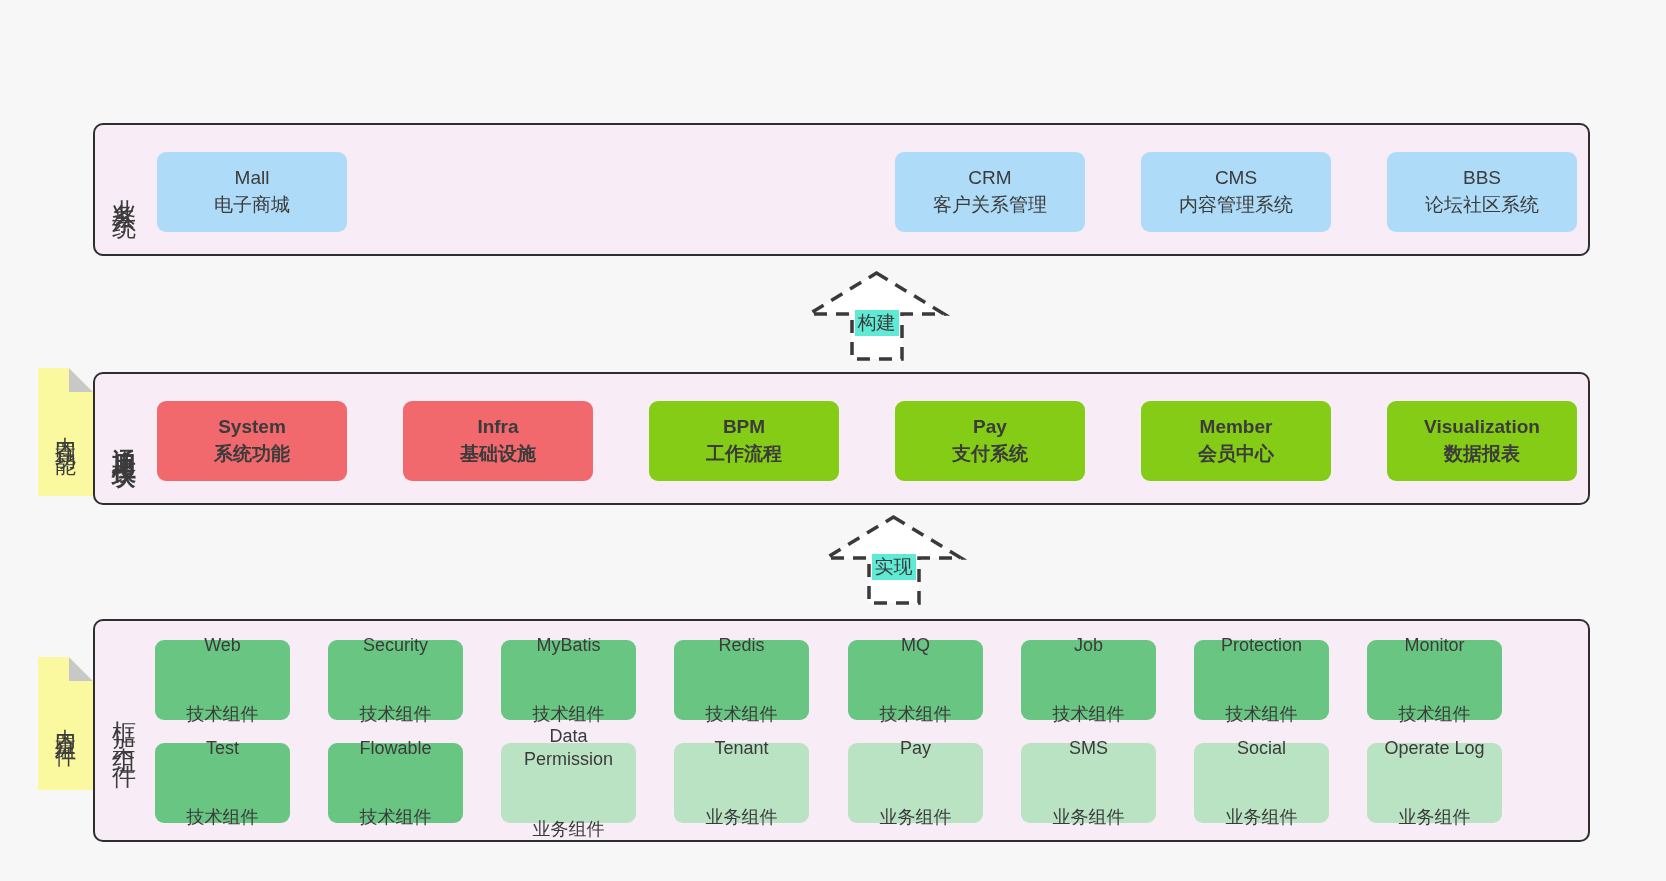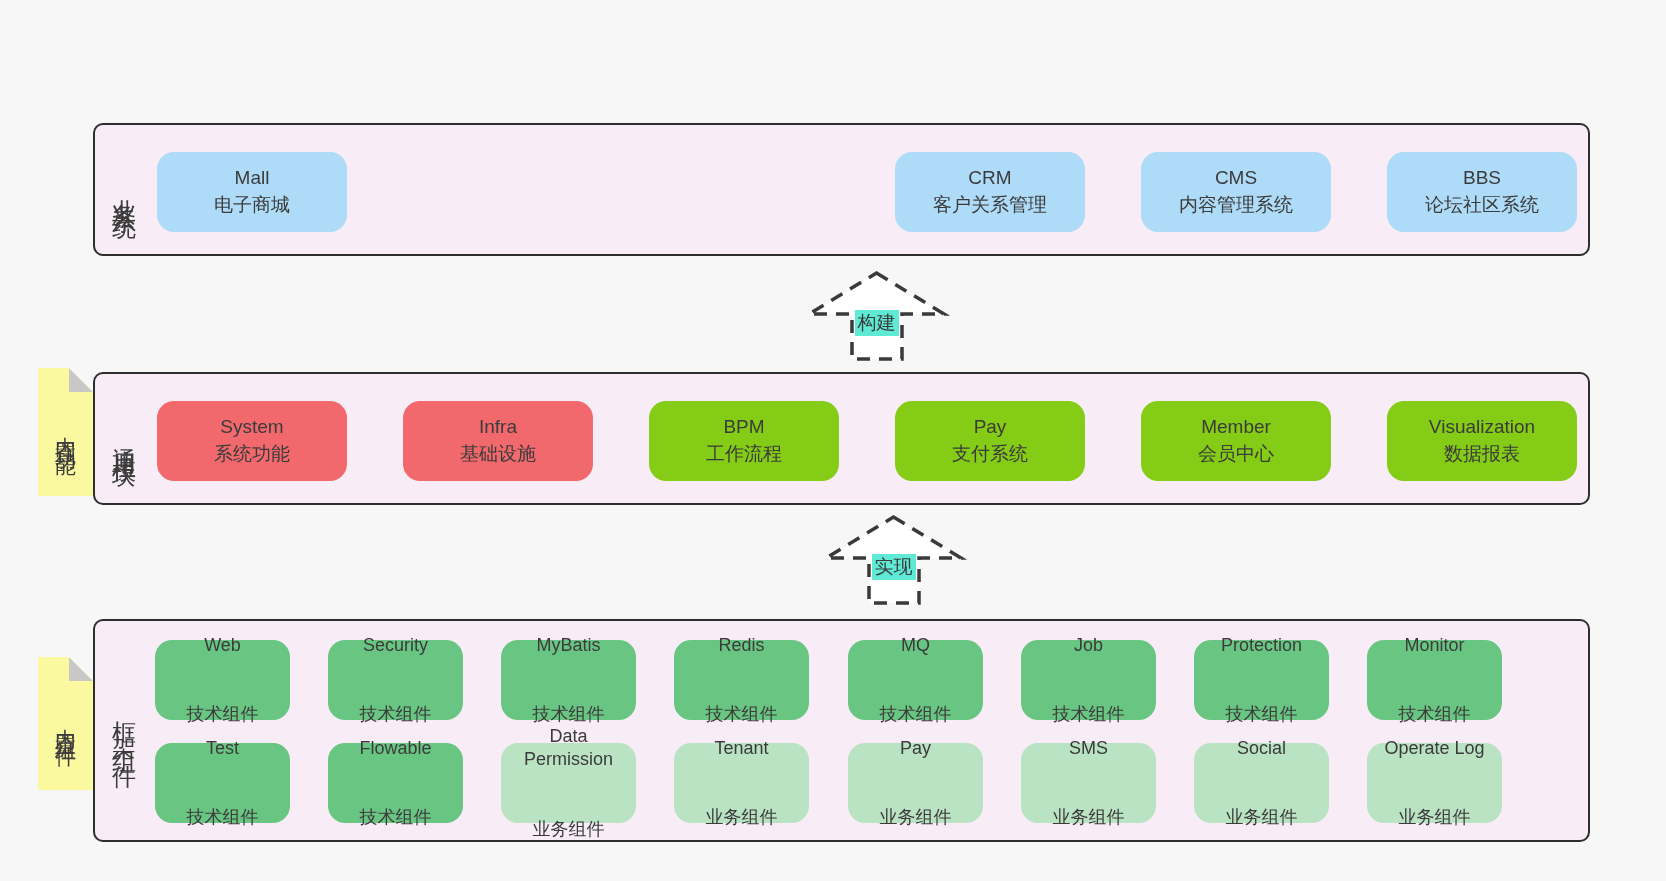--- a/index.html
+++ b/index.html
@@ -6,31 +6,31 @@
   .stage {
     position:relative; width:1666px; height:881px; overflow:hidden;
     font-family:"Liberation Sans", sans-serif; color:#3b3b3b; background:#f7f7f7;
   }
   
   .band {
     position:absolute; left:93px; width:1497px; box-sizing:border-box;
     background:#f8edf6; border:2px solid #2e2e2e; border-radius:10px;
   }
   .band1 { top:123px; height:133px; }
-  .band2 { top:372px; height:133px; }
+  .band2 { top:372px; height:133px;font-weight:bold; }
   .band3 { top:619px; height:223px; }
   .band-label {
     position:absolute; left:13px; top:50%; transform:translateY(-50%);
     writing-mode:vertical-rl; text-orientation:upright;
     font-size:24px; letter-spacing:5px; color:#3b3b3b; white-space:nowrap;
   }
   .band3 .band-label { letter-spacing:15px; }
   
   .box {
-    position:absolute; border-radius:17px; box-sizing:border-box;
+    position:absolute; border-radius:9px; box-sizing:border-box;
     display:flex; flex-direction:column; align-items:center; justify-content:center;
     text-align:center; line-height:1.42; padding:0 8px;
   }
   .band1 .box, .band2 .box { width:190px; height:80px; top:27px; font-size:19px; }
   .band3 .box { width:135px; height:80px; font-size:18px; line-height:1.3;gap:46px; }
   .row1 { top:19px; } .row2 { top:122px; }
   .c-blue        { background:#aedbf7; }
   .c-red         { background:#f1686d; }
   .c-pink        { background:#84cc16; }
   .c-green       { background:#69c682; }

